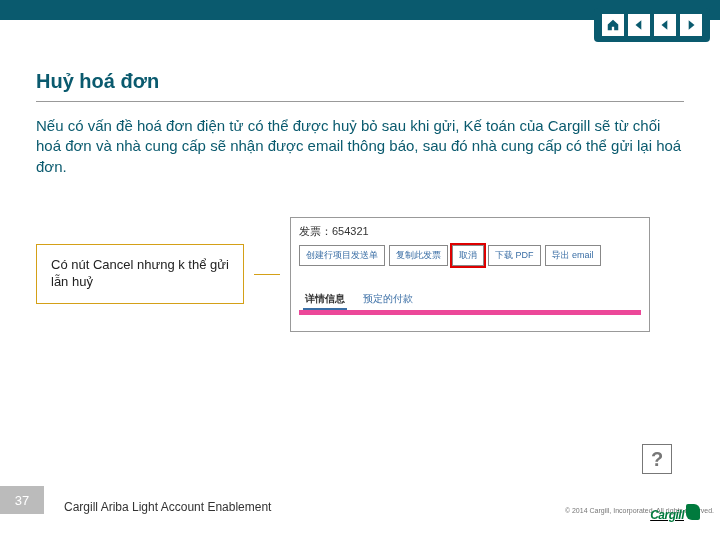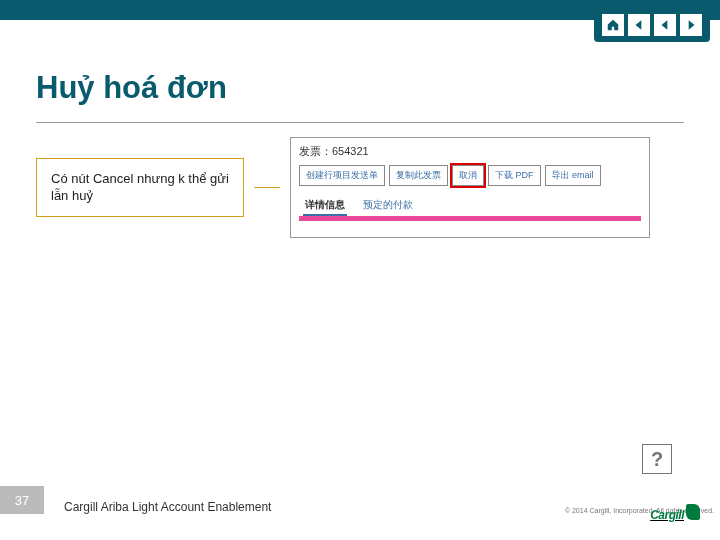--- a/index.html
+++ b/index.html
@@ -33,23 +33,23 @@
     align-items: center;
     justify-content: center;
     cursor: pointer;
   }
   .nav-btn svg { fill: #0a5a6e; }
   .slide {
     padding: 50px 36px 0 36px;
   }
   .title {
     color: #0a5a6e;
-    font-size: 31px;
-    font-weight: bold;
-    margin-bottom: 16px;
+    font-size: 20px;
+    font-weight: bold;
+    margin-bottom: 8px;
   }
   .divider {
     border-top: 1px solid #999;
     margin-bottom: 14px;
   }
   .body-text {
     color: #0a5a6e;
     font-size: 15px;
     line-height: 1.35;
     margin-bottom: 40px;
@@ -80,21 +80,21 @@
   }
   .inv-title {
     font-size: 11px;
     color: #333;
     margin-bottom: 6px;
   }
   .btn-row {
     display: flex;
     gap: 4px;
     align-items: center;
-    margin-bottom: 10px;
+    margin-bottom: 24px;
     font-size: 9px;
     text-align: center;
   }
   .ui-btn {
     border: 1px solid #888;
     background: #fff;
     color: #3a6ea5;
     padding: 3px 6px;
     white-space: nowrap;
   }
@@ -207,20 +207,21 @@
   <div class="nav-btn">
     <svg width="14" height="14" viewBox="0 0 24 24">
         <path d="M8 4l10 8-10 8z"></path>
       </svg>
   </div>
 </div>
 
 <div class="slide">
   <div class="title">Huỷ hoá đơn</div>
   <div class="divider"></div>
+  <div class="body-text">Nếu có vấn đề hoá đơn điện tử có thể được huỷ bỏ sau khi gửi, Kế toán của Cargill sẽ từ chối hoá đơn và nhà cung cấp sẽ nhận được email thông báo, sau đó nhà cung cấp có thể gửi lại hoá đơn.</div>
 
   <div class="callout-row">
     <div class="callout-box">Có nút Cancel nhưng k thể gửi lẫn huỷ</div>
     <div class="connector"></div>
     <div class="screenshot">
       <div class="inv-title">发票：654321</div>
       <div class="btn-row">
         <div class="ui-btn">创建行项目发送单</div>
         <div class="ui-btn">复制此发票</div>
         <div class="ui-btn hl">取消</div>

